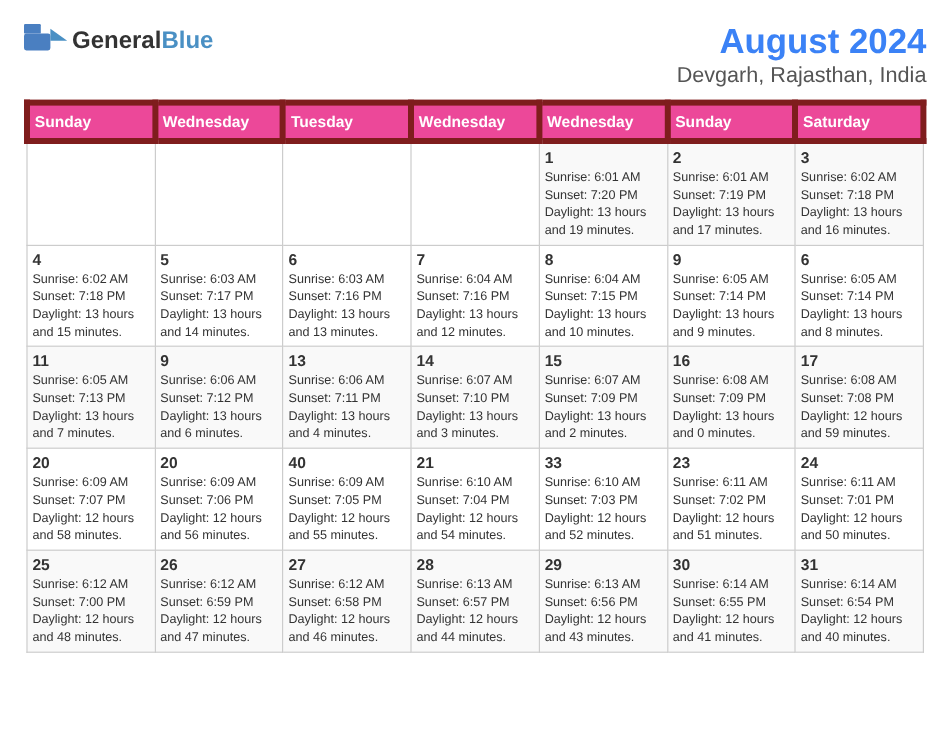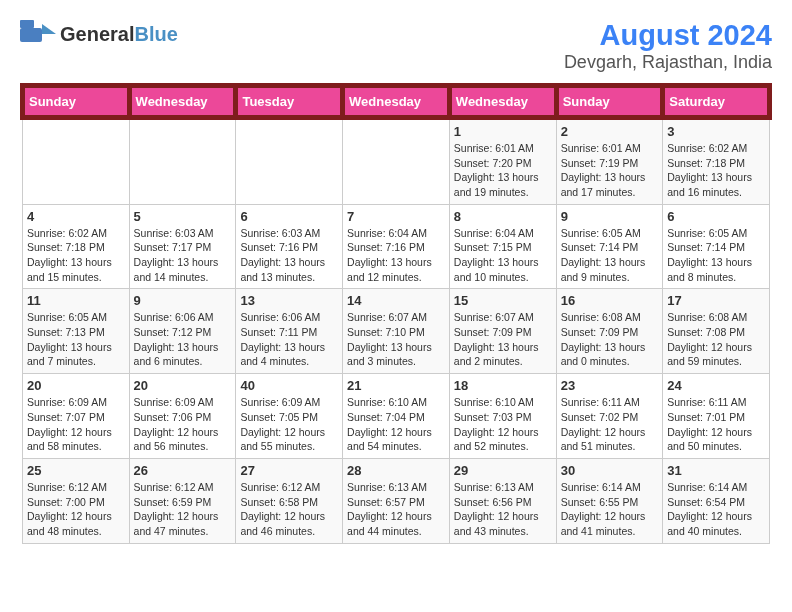--- a/index.html
+++ b/index.html
@@ -206,21 +206,21 @@
         </td>
         <td>
           <div class="cell-day">40</div>
           <div class="cell-info">Sunrise: 6:09 AM<br>Sunset: 7:05 PM<br>Daylight: 12 hours and 55 minutes.</div>
         </td>
         <td>
           <div class="cell-day">21</div>
           <div class="cell-info">Sunrise: 6:10 AM<br>Sunset: 7:04 PM<br>Daylight: 12 hours and 54 minutes.</div>
         </td>
         <td>
-          <div class="cell-day">18</div>
+          <div class="cell-day">33</div>
           <div class="cell-info">Sunrise: 6:10 AM<br>Sunset: 7:03 PM<br>Daylight: 12 hours and 52 minutes.</div>
         </td>
         <td>
           <div class="cell-day">23</div>
           <div class="cell-info">Sunrise: 6:11 AM<br>Sunset: 7:02 PM<br>Daylight: 12 hours and 51 minutes.</div>
         </td>
         <td>
           <div class="cell-day">24</div>
           <div class="cell-info">Sunrise: 6:11 AM<br>Sunset: 7:01 PM<br>Daylight: 12 hours and 50 minutes.</div>
         </td>

